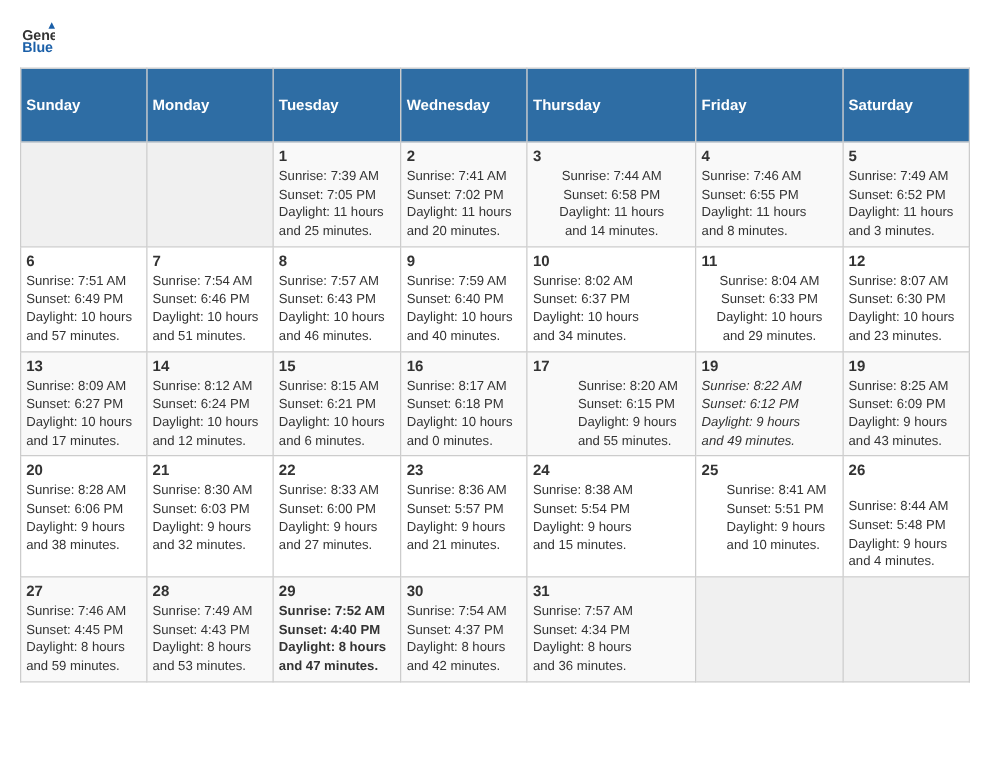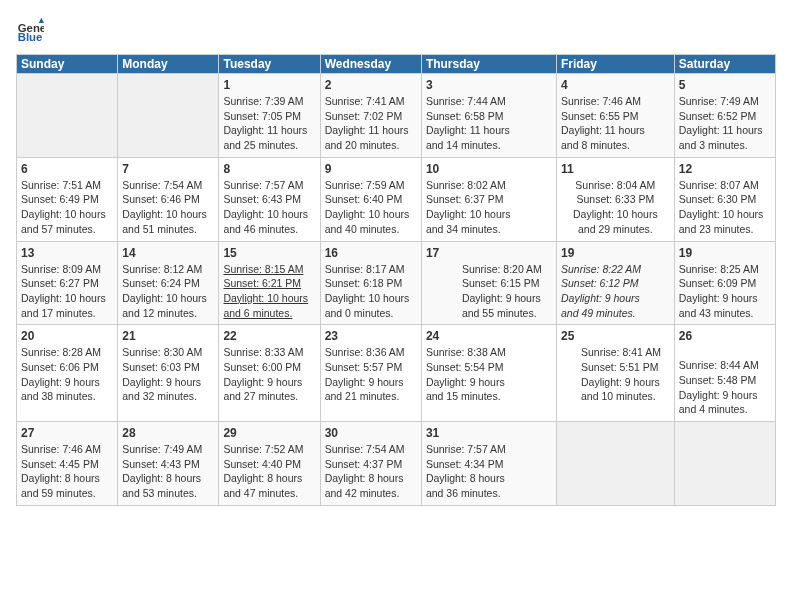--- a/index.html
+++ b/index.html
@@ -48,21 +48,21 @@
       color: #444;
     }
     table {
       width: 100%;
       border-collapse: collapse;
       font-size: 11px;
     }
     thead tr th {
       background-color: #2e6da4;
       color: #fff;
-      padding: 2px 4px;
+      padding: 22px 4px;
       text-align: left;
       font-size: 12px;
       font-weight: bold;
       border: 1px solid #ccc;
     }
     tbody tr td {
       border: 1px solid #ccc;
       padding: 4px 4px;
       vertical-align: top;
       min-height: 70px;
@@ -131,21 +131,21 @@
         </td>
         <td>
           <span class="day-number">2</span>
           <div class="cell-content" style="white-space: pre-line;">Sunrise: 7:41 AM
 Sunset: 7:02 PM
 Daylight: 11 hours
 and 20 minutes.</div>
         </td>
         <td>
           <span class="day-number">3</span>
-          <div class="cell-content" style="white-space: pre-line;">Sunrise: 7:44 AM
+          <div class="cell-content" style="white-space: pre-line; text-align: center;">Sunrise: 7:44 AM
 Sunset: 6:58 PM
 Daylight: 11 hours
 and 14 minutes.</div>
         </td>
         <td>
           <span class="day-number">4</span>
           <div class="cell-content" style="white-space: pre-line;">Sunrise: 7:46 AM
 Sunset: 6:55 PM
 Daylight: 11 hours
 and 8 minutes.</div>
@@ -219,21 +219,21 @@
         </td>
         <td>
           <span class="day-number">14</span>
           <div class="cell-content" style="white-space: pre-line;">Sunrise: 8:12 AM
 Sunset: 6:24 PM
 Daylight: 10 hours
 and 12 minutes.</div>
         </td>
         <td>
           <span class="day-number">15</span>
-          <div class="cell-content" style="white-space: pre-line; text-decoration: underline;">Sunrise: 8:15 AM
+          <div class="cell-content" style="white-space: pre-line;">Sunrise: 8:15 AM
 Sunset: 6:21 PM
 Daylight: 10 hours
 and 6 minutes.</div>
         </td>
         <td>
           <span class="day-number">16</span>
           <div class="cell-content" style="white-space: pre-line;">Sunrise: 8:17 AM
 Sunset: 6:18 PM
 Daylight: 10 hours
 and 0 minutes.</div>
@@ -321,21 +321,21 @@
         </td>
         <td>
           <span class="day-number">28</span>
           <div class="cell-content" style="white-space: pre-line;">Sunrise: 7:49 AM
 Sunset: 4:43 PM
 Daylight: 8 hours
 and 53 minutes.</div>
         </td>
         <td>
           <span class="day-number">29</span>
-          <div class="cell-content" style="white-space: pre-line;">Sunrise: 7:52 AM
+          <div class="cell-content" style="white-space: pre-line; font-weight: bold;">Sunrise: 7:52 AM
 Sunset: 4:40 PM
 Daylight: 8 hours
 and 47 minutes.</div>
         </td>
         <td>
           <span class="day-number">30</span>
           <div class="cell-content" style="white-space: pre-line;">Sunrise: 7:54 AM
 Sunset: 4:37 PM
 Daylight: 8 hours
 and 42 minutes.</div>

